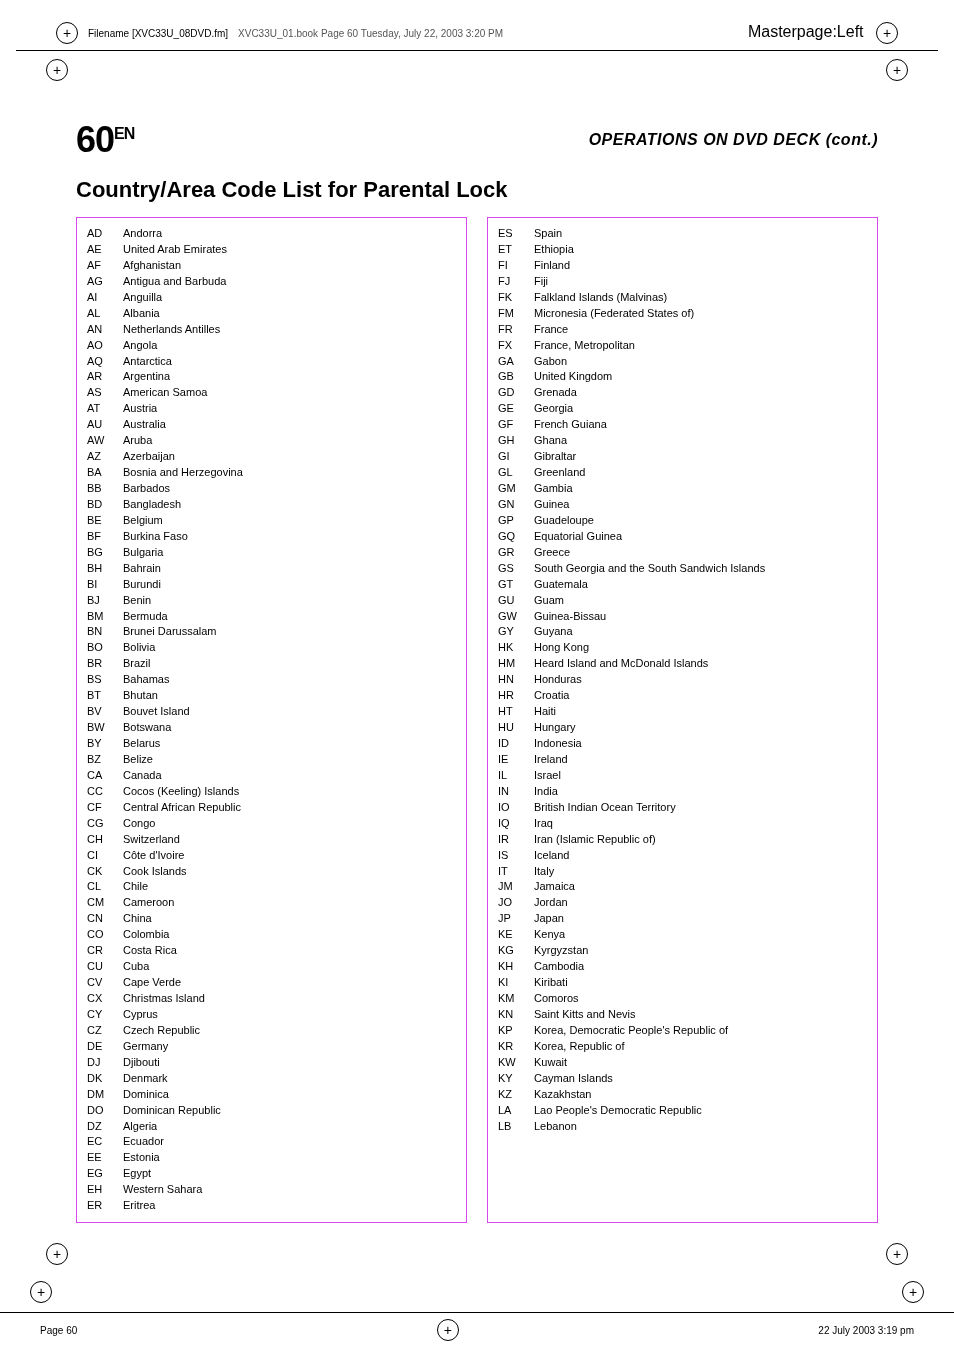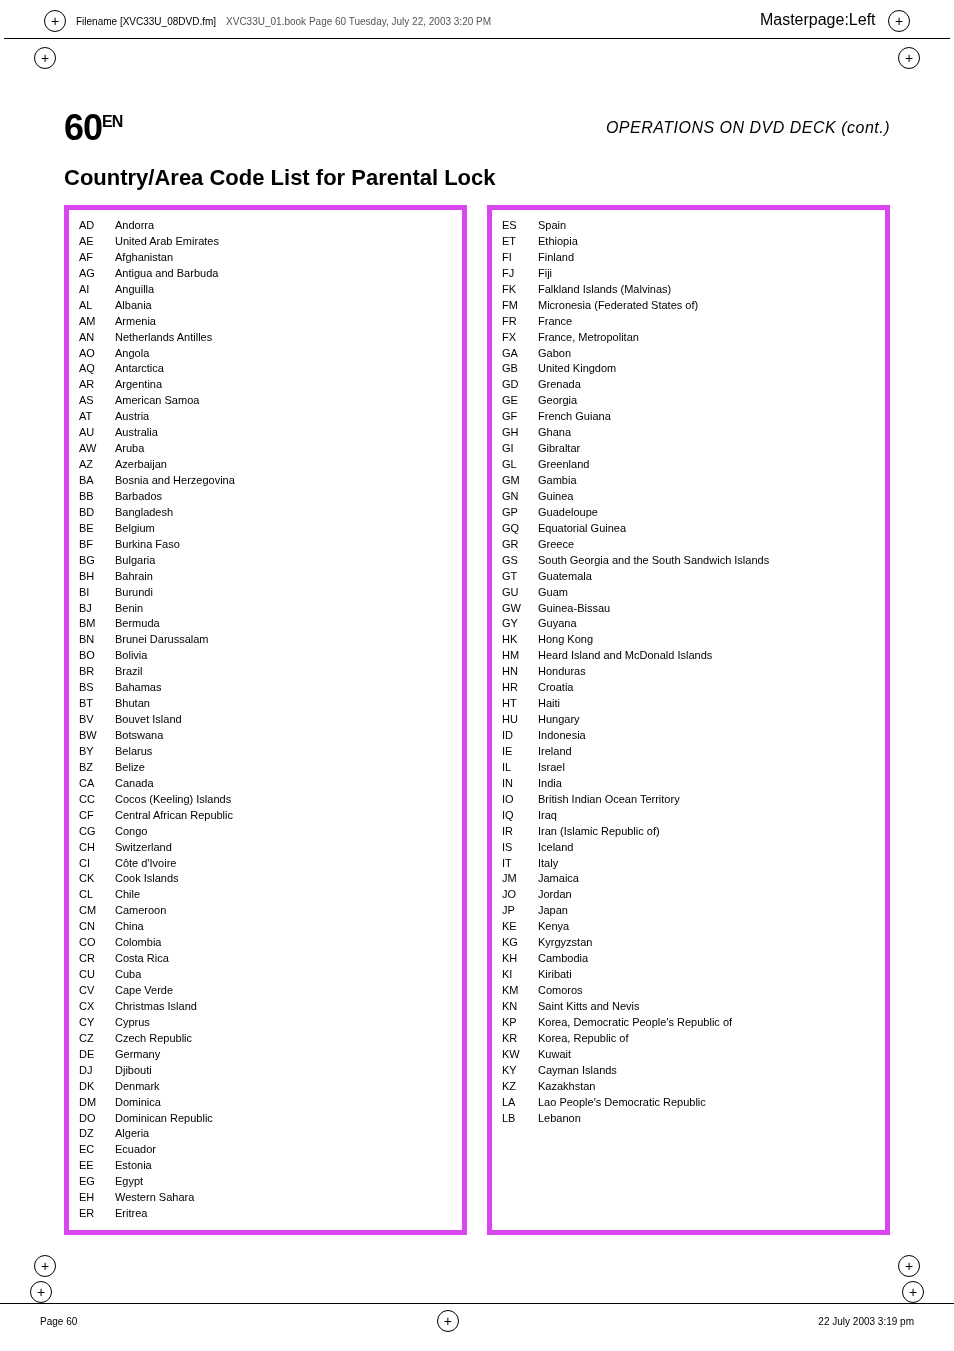--- a/index.html
+++ b/index.html
@@ -8,21 +8,21 @@
       font-family: Arial, Helvetica, sans-serif;
       width: 954px;
       min-height: 1351px;
       position: relative;
     }
     .page-wrapper {
       width: 954px;
       min-height: 1351px;
       background: #fff;
       position: relative;
-      padding: 4px;
+      padding: 16px;
     }
     
     .top-bar {
       display: flex;
       justify-content: space-between;
       align-items: center;
       border-bottom: 1px solid #000;
       padding: 6px 40px;
       font-size: 10px;
     }
@@ -55,40 +55,40 @@
       letter-spacing: -1px;
     }
     .page-number-title sup {
       font-size: 16px;
       font-weight: bold;
       vertical-align: super;
     }
     .page-section-title {
       font-size: 16px;
       font-style: italic;
-      font-weight: normal;
+      font-weight: bold;
       letter-spacing: 0.5px;
     }
 
     
     .main-heading {
       padding: 6px 60px 14px 60px;
       font-size: 22px;
       font-weight: bold;
     }
 
     
     .table-area {
       display: flex;
       gap: 20px;
       padding: 0 60px;
     }
     .table-column {
       flex: 1;
-      border: 5px solid #d946ef;
+      border: 1px solid #d946ef;
       padding: 8px 10px;
     }
     .table-row {
       display: flex;
       gap: 8px;
       line-height: 1.45;
       font-size: 11px;
     }
     .code-cell {
       min-width: 28px;
@@ -96,21 +96,21 @@
       flex-shrink: 0;
     }
     .country-cell {
       font-size: 11px;
       flex: 1;
     }
 
     
     .bottom-bar {
       position: absolute;
-      bottom: 13px;
+      bottom: 4px;
       left: 0;
       right: 0;
       display: flex;
       justify-content: space-between;
       align-items: center;
       border-top: 1px solid #000;
       padding: 6px 40px;
       font-size: 10px;
     }
 
@@ -185,24 +185,20 @@
         </div>
         <div class="table-row">
           <span class="code-cell">AI</span>
           <span class="country-cell">Anguilla</span>
         </div>
         <div class="table-row">
           <span class="code-cell">AL</span>
           <span class="country-cell">Albania</span>
         </div>
         <div class="table-row">
-          <span class="code-cell">AM</span>
-          <span class="country-cell">Armenia</span>
-        </div>
-        <div class="table-row">
           <span class="code-cell">AN</span>
           <span class="country-cell">Netherlands Antilles</span>
         </div>
         <div class="table-row">
           <span class="code-cell">AO</span>
           <span class="country-cell">Angola</span>
         </div>
         <div class="table-row">
           <span class="code-cell">AQ</span>
           <span class="country-cell">Antarctica</span>

